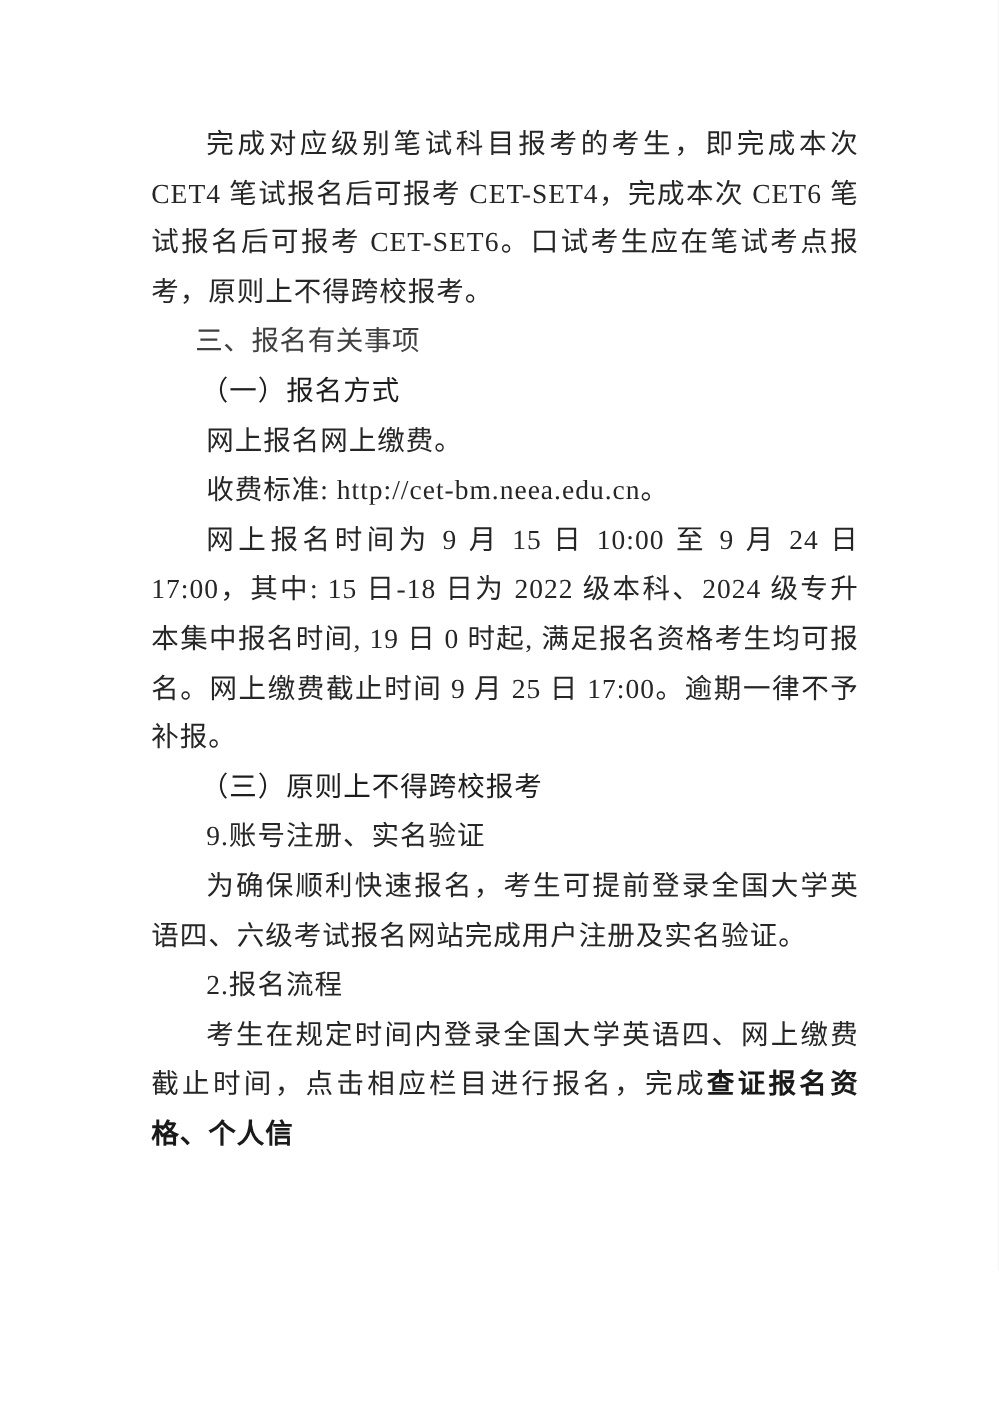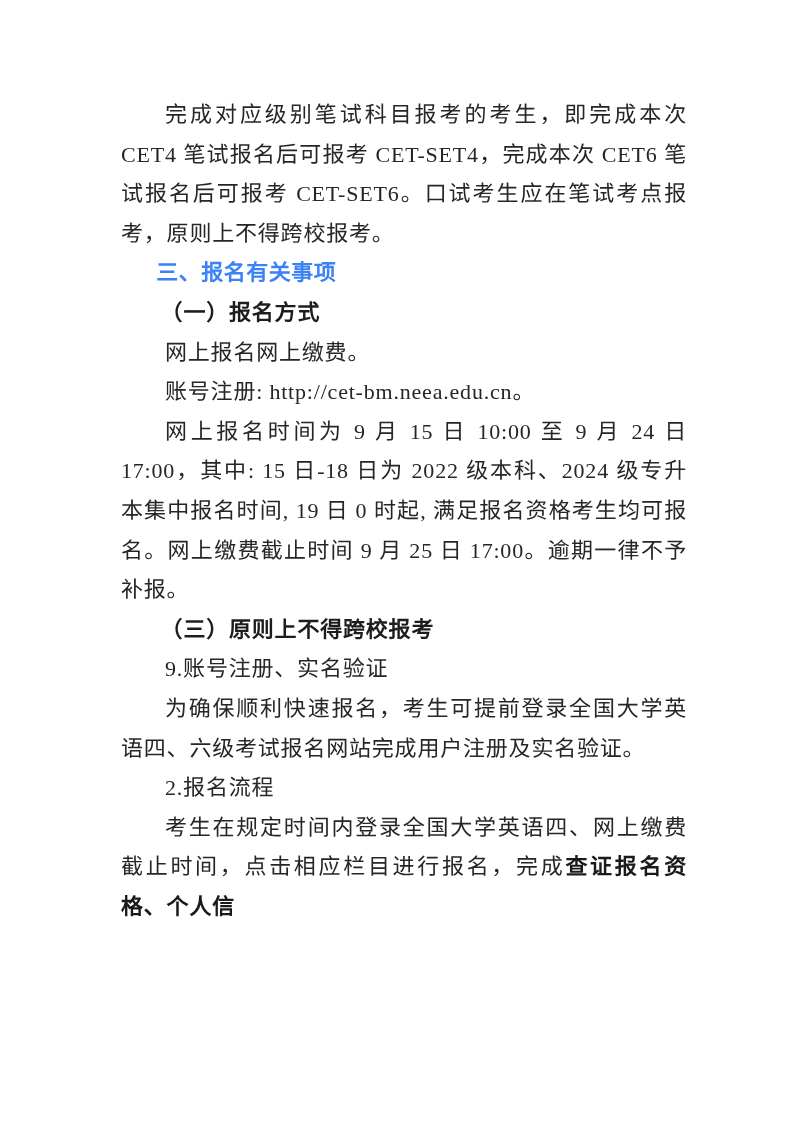--- a/index.html
+++ b/index.html
@@ -28,48 +28,48 @@
     letter-spacing: 0.8px;
     color: #262626;
     text-align: justify;
     text-indent: 2em;
     font-weight: normal;
     text-rendering: optimizeLegibility;
   }
   
   .doc-content h2.heading-hei {
     font-family: "Liberation Sans", "DejaVu Sans", sans-serif;
-    font-weight: 700;
-    color: #3b82f6;
+    font-weight: 400;
+    color: #404040;
     text-indent: 1.6em;
     letter-spacing: 0.5px;
   }
   
   .doc-content h3.heading-kai {
-    font-weight: 700;
+    font-weight: 400;
     color: #1d1d1d;
     text-indent: 1.8em;
   }
   
   .doc-content .bold-run {
     font-family: "Liberation Sans", "DejaVu Sans", sans-serif;
     font-weight: 700;
     color: #1a1a1a;
   }
 </style>
 </head>
 <body>
 
 <main class="page">
   <section class="doc-content" id="doc-content">
       <p class="para"><span>完成对应级别笔试科目报考的考生，即完成本次 CET4 笔试报名后可报考 CET-SET4，完成本次 CET6 笔试报名后可报考 CET-SET6。口试考生应在笔试考点报考，原则上不得跨校报考。</span></p>
       <h2 class="heading-hei"><span>三、报名有关事项</span></h2>
       <h3 class="heading-kai"><span>（一）报名方式</span></h3>
       <p class="para"><span>网上报名网上缴费。</span></p>
-      <p class="para"><span>账号注册: http://cet-bm.neea.edu.cn。</span></p>
+      <p class="para"><span>收费标准: http://cet-bm.neea.edu.cn。</span></p>
       <p class="para"><span>网上报名时间为 9 月 15 日 10:00 至 9 月 24 日 17:00，其中: 15 日-18 日为 2022 级本科、2024 级专升本集中报名时间, 19 日 0 时起, 满足报名资格考生均可报名。网上缴费截止时间 9 月 25 日 17:00。逾期一律不予补报。</span></p>
       <h3 class="heading-kai"><span>（三）原则上不得跨校报考</span></h3>
       <p class="para"><span>9.账号注册、实名验证</span></p>
       <p class="para"><span>为确保顺利快速报名，考生可提前登录全国大学英语四、六级考试报名网站完成用户注册及实名验证。</span></p>
       <p class="para"><span>2.报名流程</span></p>
       <p class="para"><span>考生在规定时间内登录全国大学英语四、网上缴费截止时间，点击相应栏目进行报名，完成</span><span class="bold-run">查证报名资格、个人信</span></p>
     </section>
 </main>
 
 </body></html>

